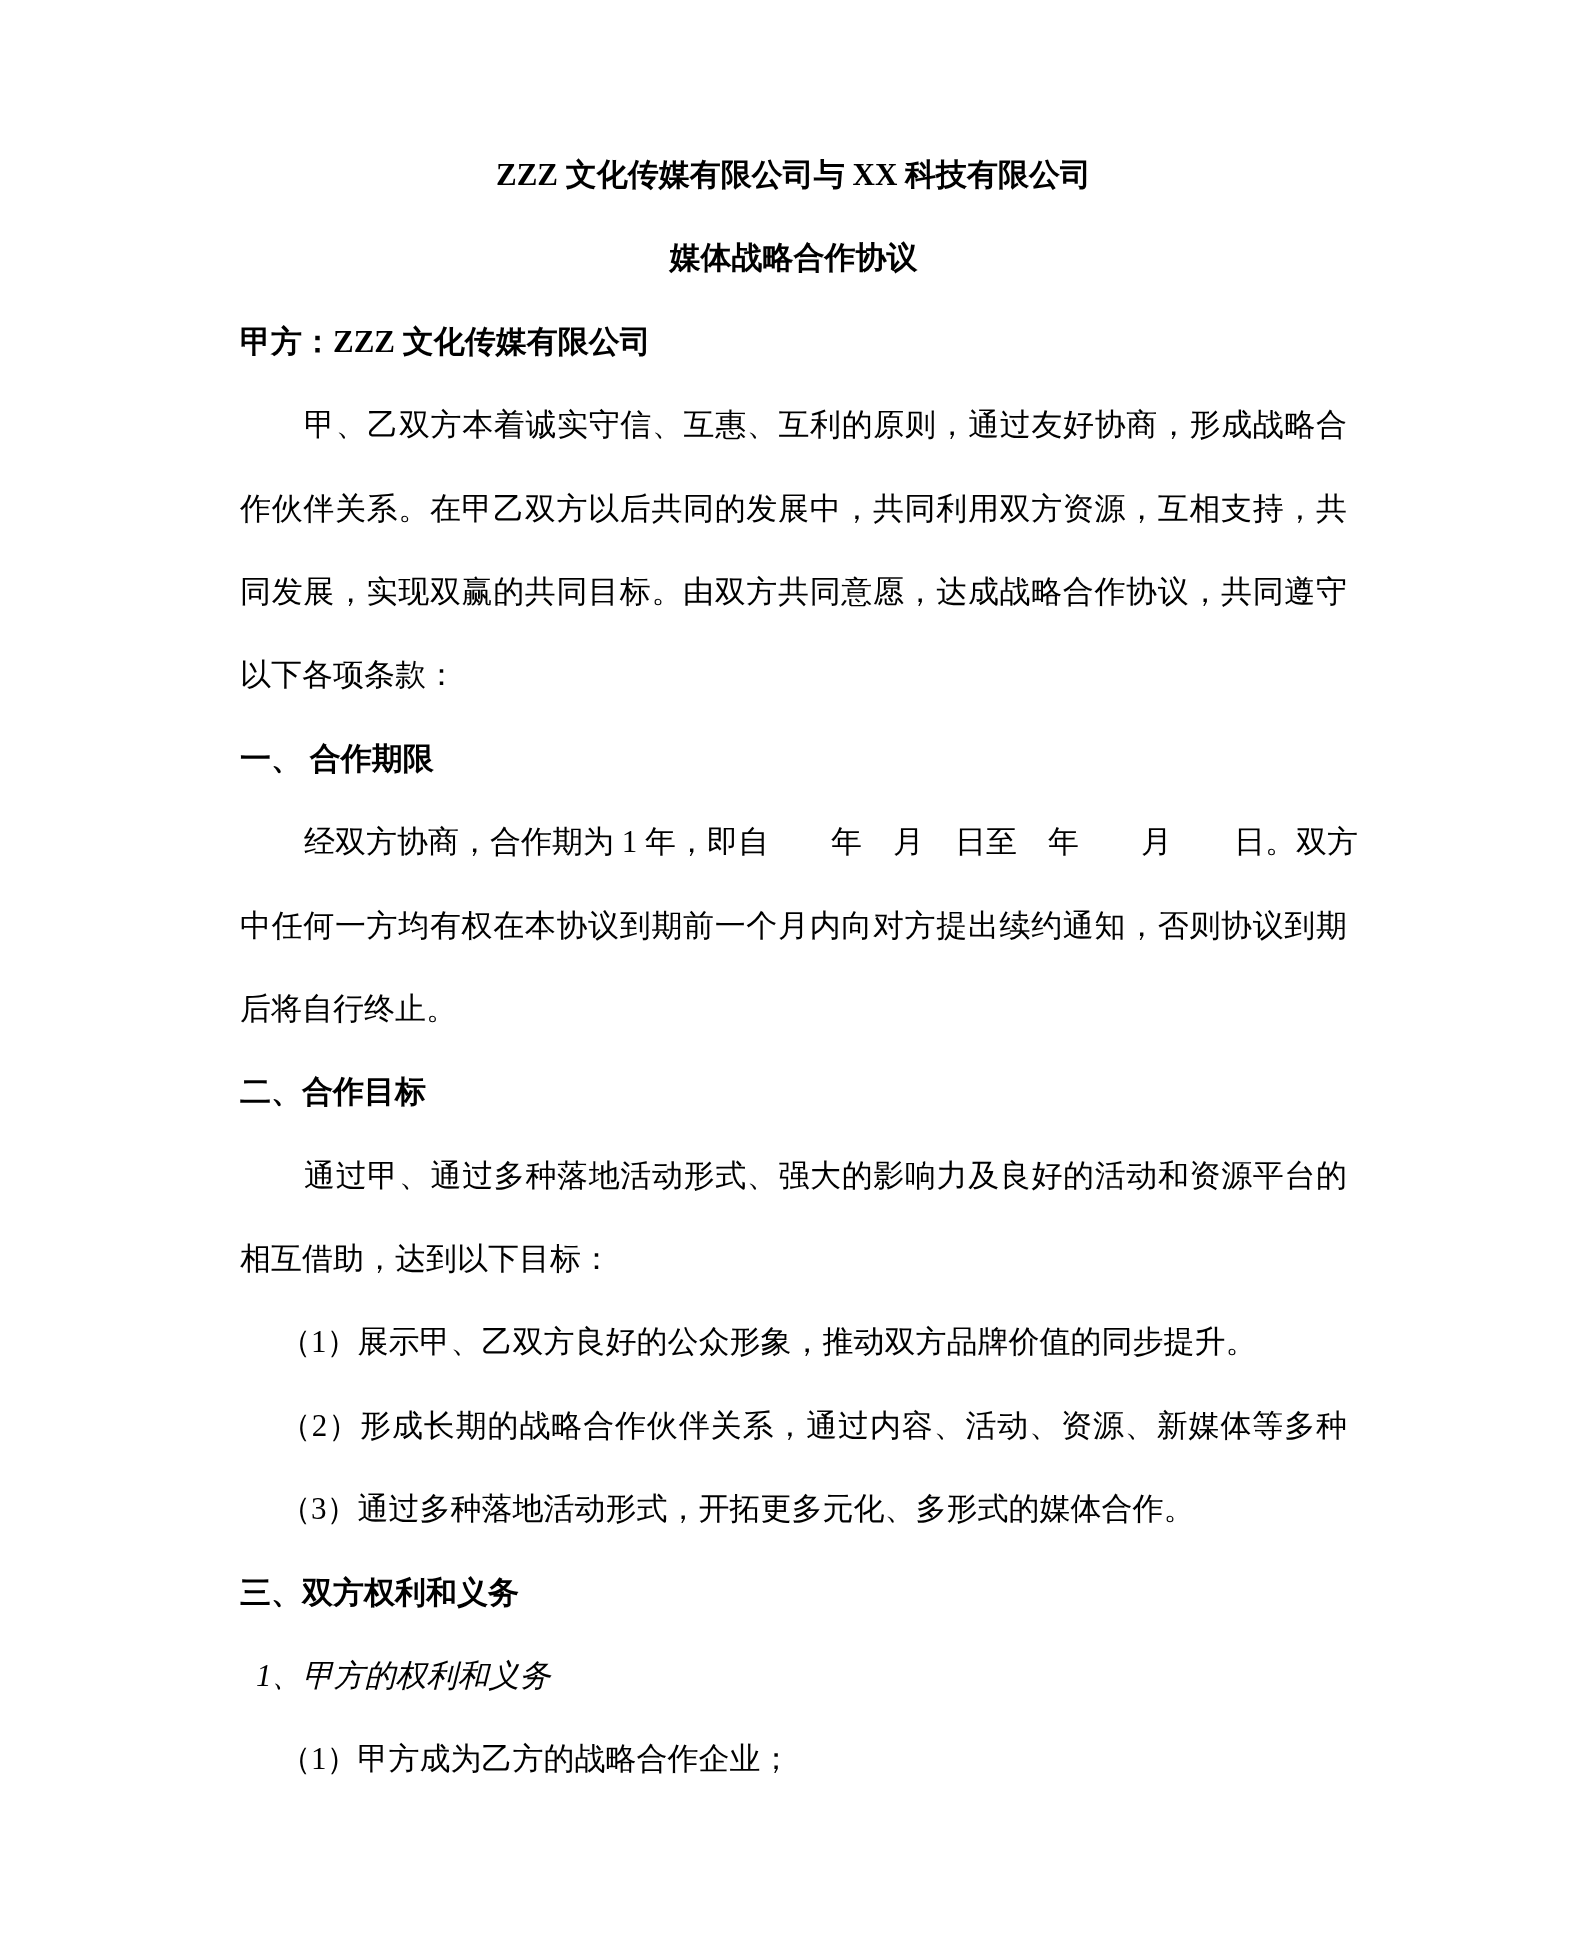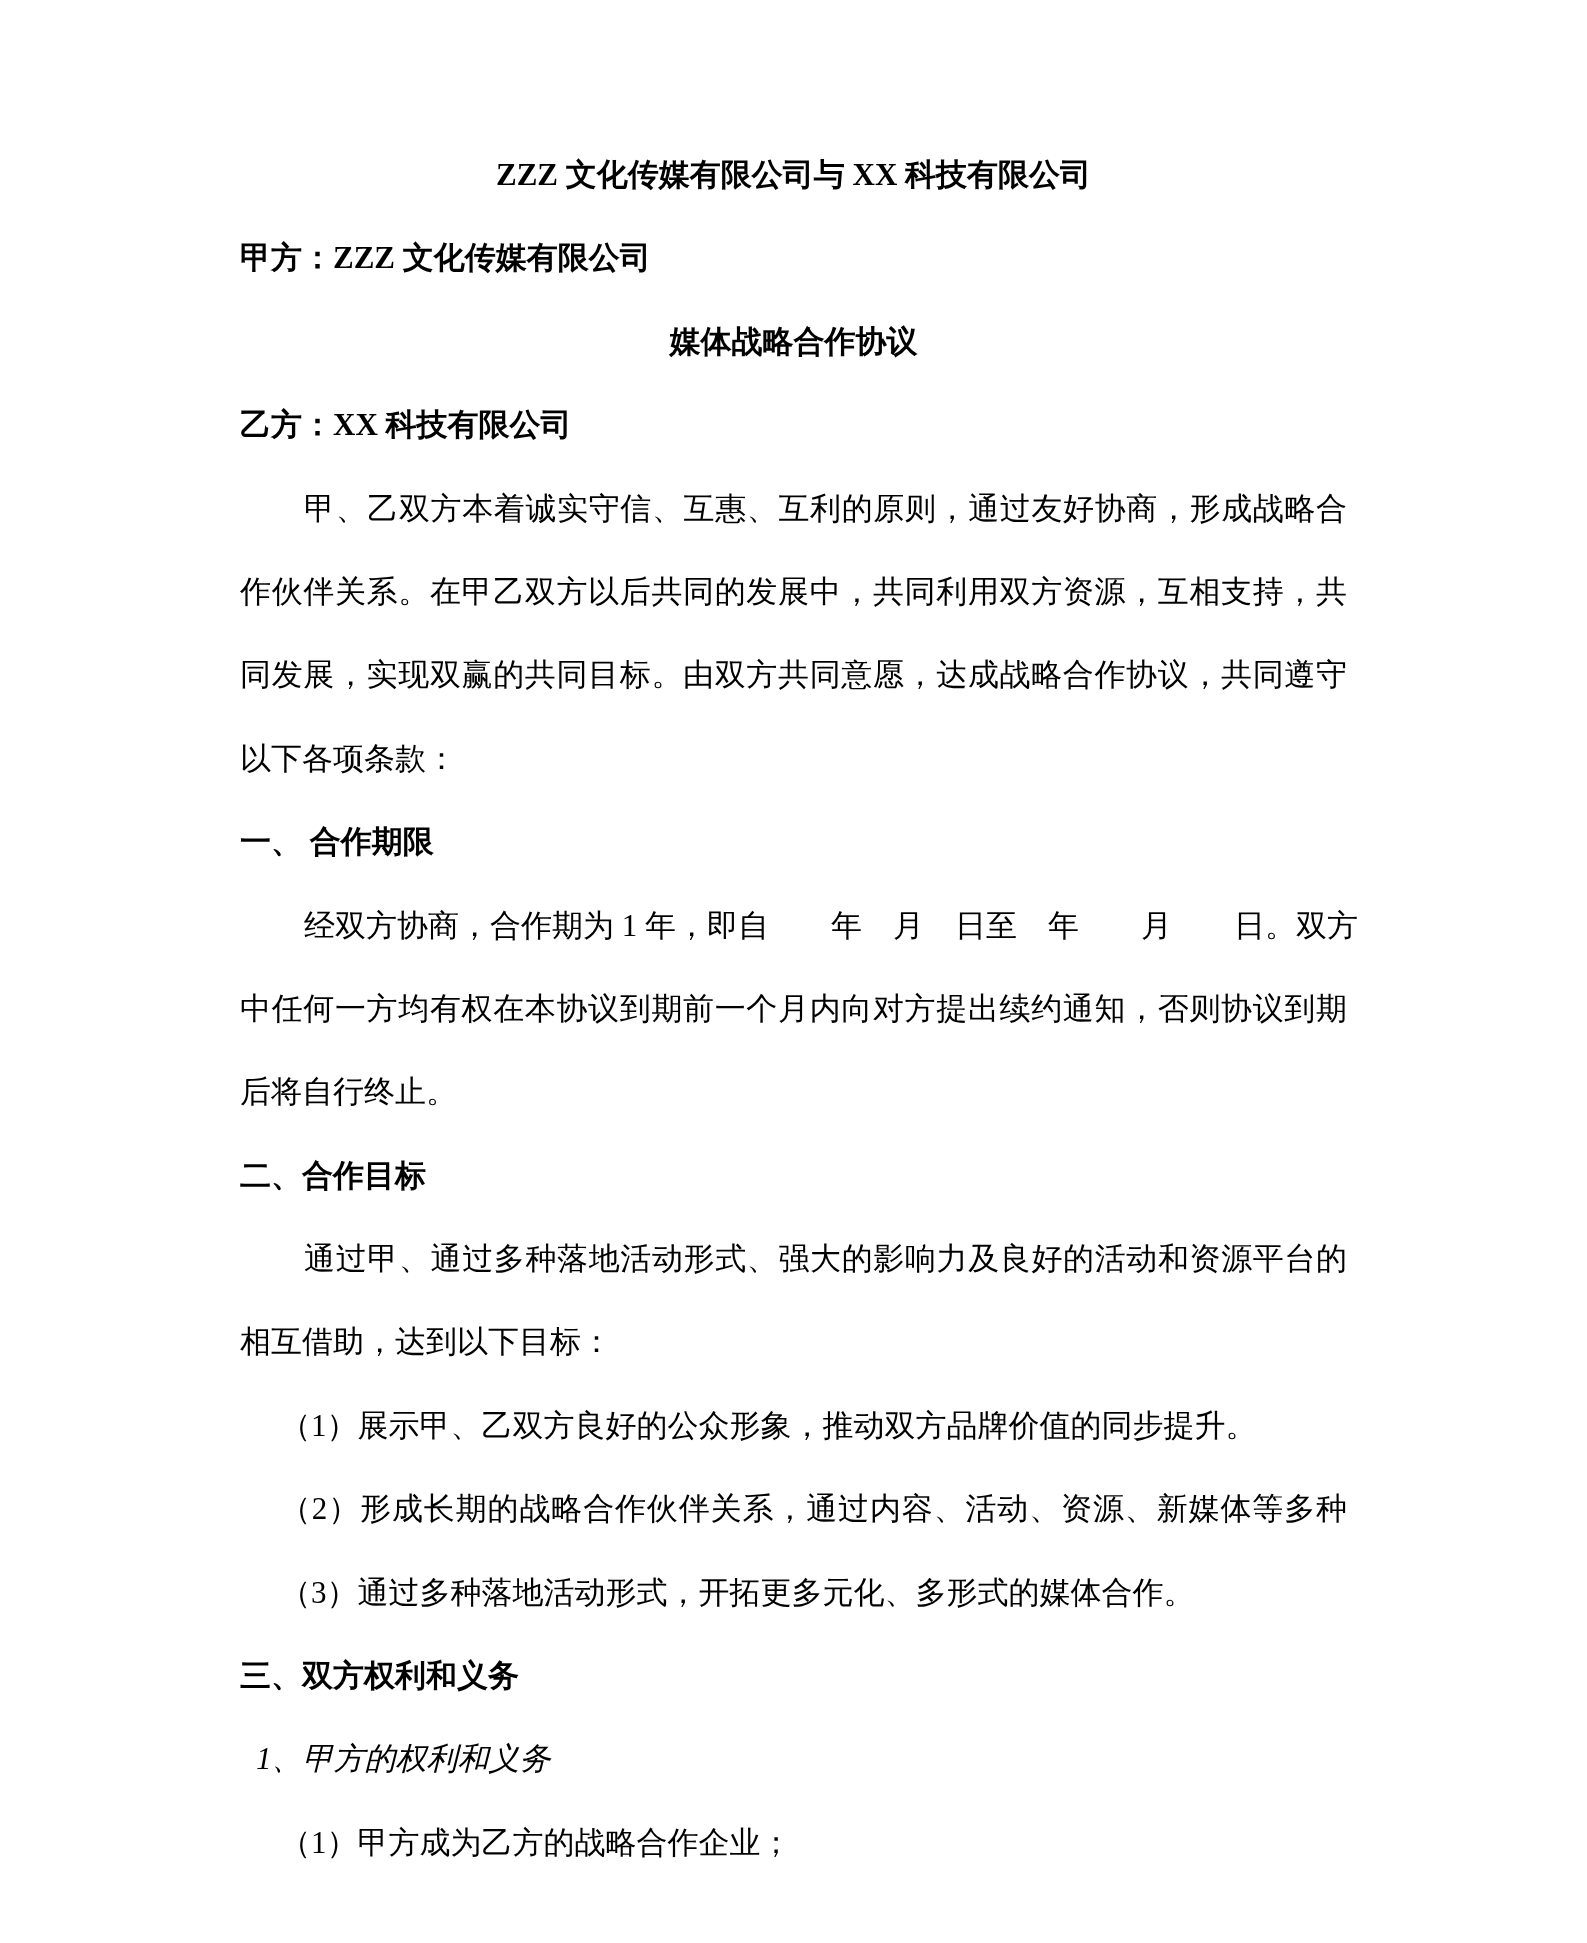--- a/index.html
+++ b/index.html
@@ -37,24 +37,23 @@
     text-align: justify;
     text-align-last: justify;
   }
 </style>
 </head>
 <body>
 
 <div class="page">
 
   <div class="ln b ctr">ZZZ 文化传媒有限公司与 XX 科技有限公司</div>
+  <div class="ln b ctr">媒体战略合作协议</div>
+
   <div class="ln b">甲方：ZZZ 文化传媒有限公司</div>
-
-  <div class="ln b ctr">媒体战略合作协议</div>
-  <div class="ln b">乙方：XX 科技有限公司</div>
 
   <div class="ln ind jl">甲、乙双方本着诚实守信、互惠、互利的原则，通过友好协商，形成战略合</div>
   <div class="ln jl">作伙伴关系。在甲乙双方以后共同的发展中，共同利用双方资源，互相支持，共</div>
   <div class="ln jl">同发展，实现双赢的共同目标。由双方共同意愿，达成战略合作协议，共同遵守</div>
   <div class="ln">以下各项条款：</div>
 
   <div class="ln b">一、 合作期限</div>
   <div class="ln ind jl">经双方协商，合作期为 1 年，即自　　年　月　日至　年　　月　　日。双方</div>
   <div class="ln jl">中任何一方均有权在本协议到期前一个月内向对方提出续约通知，否则协议到期</div>
   <div class="ln">后将自行终止。</div>

